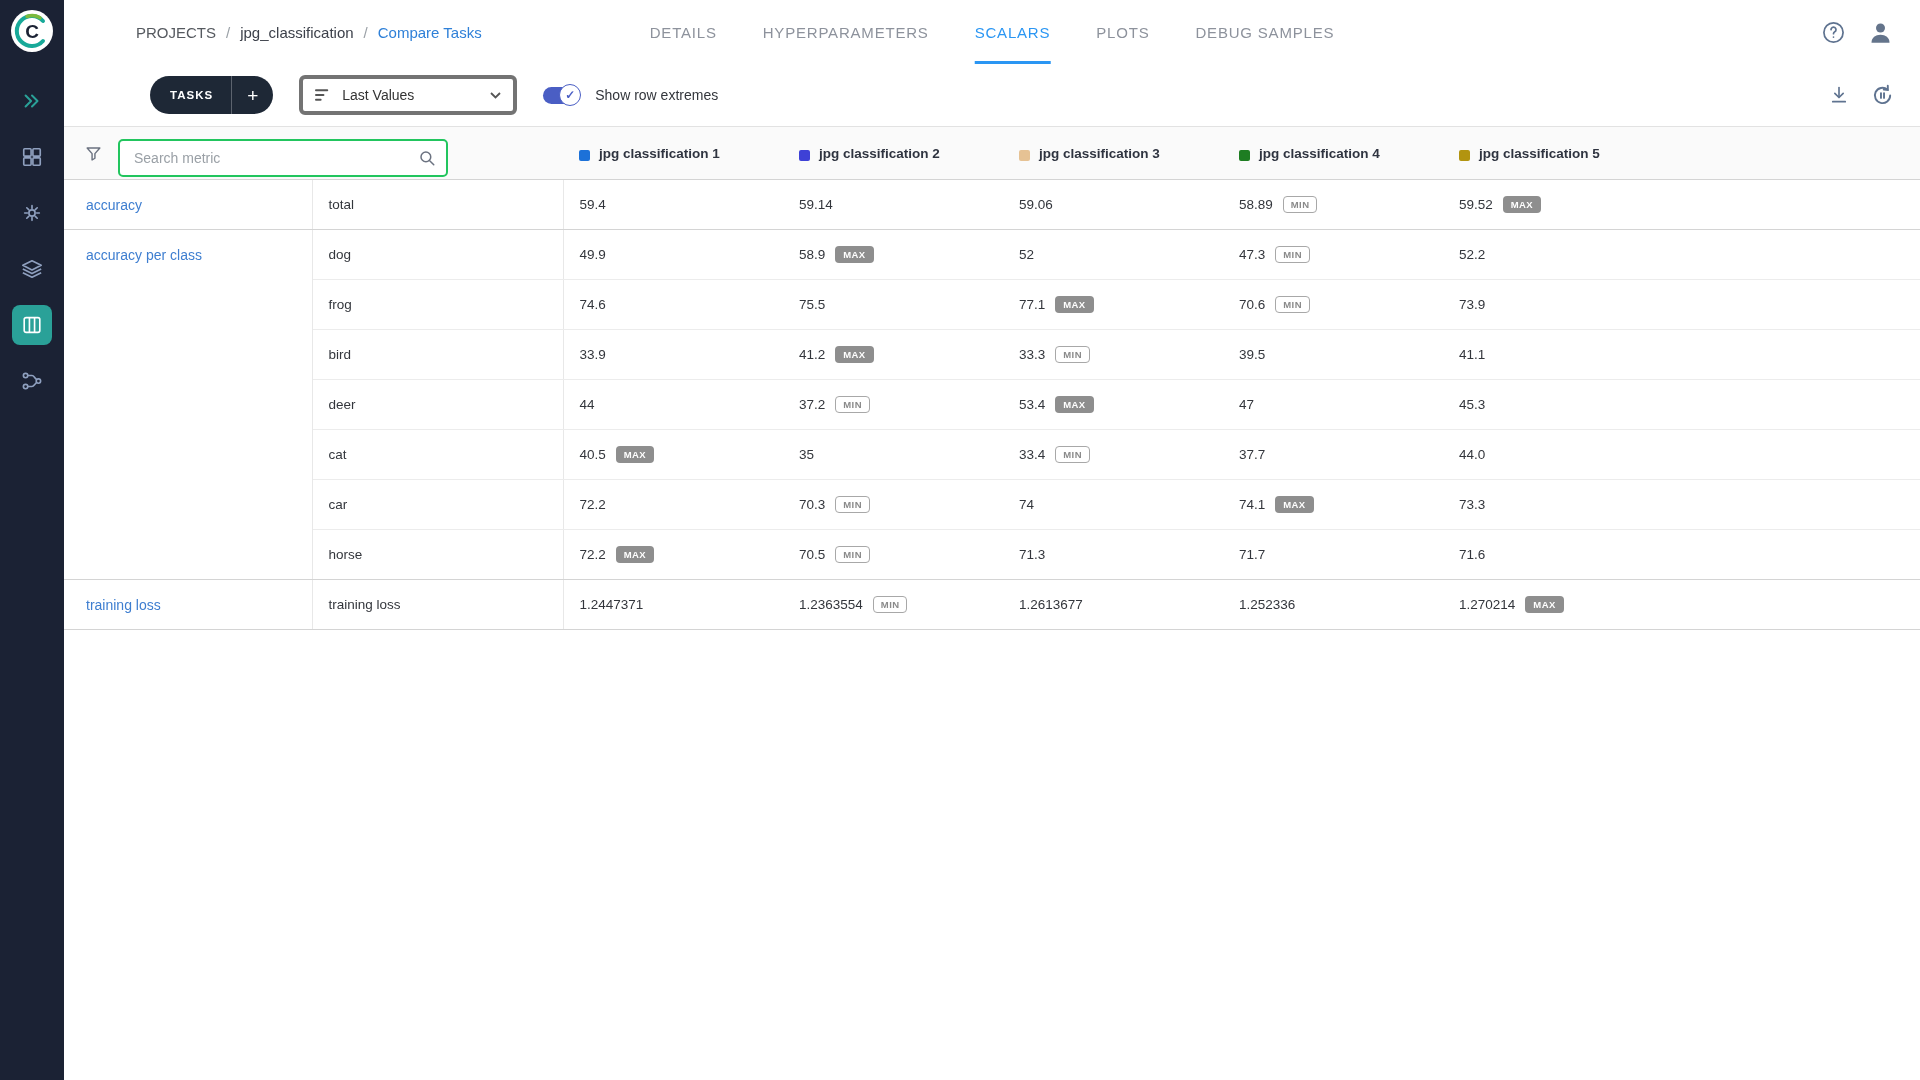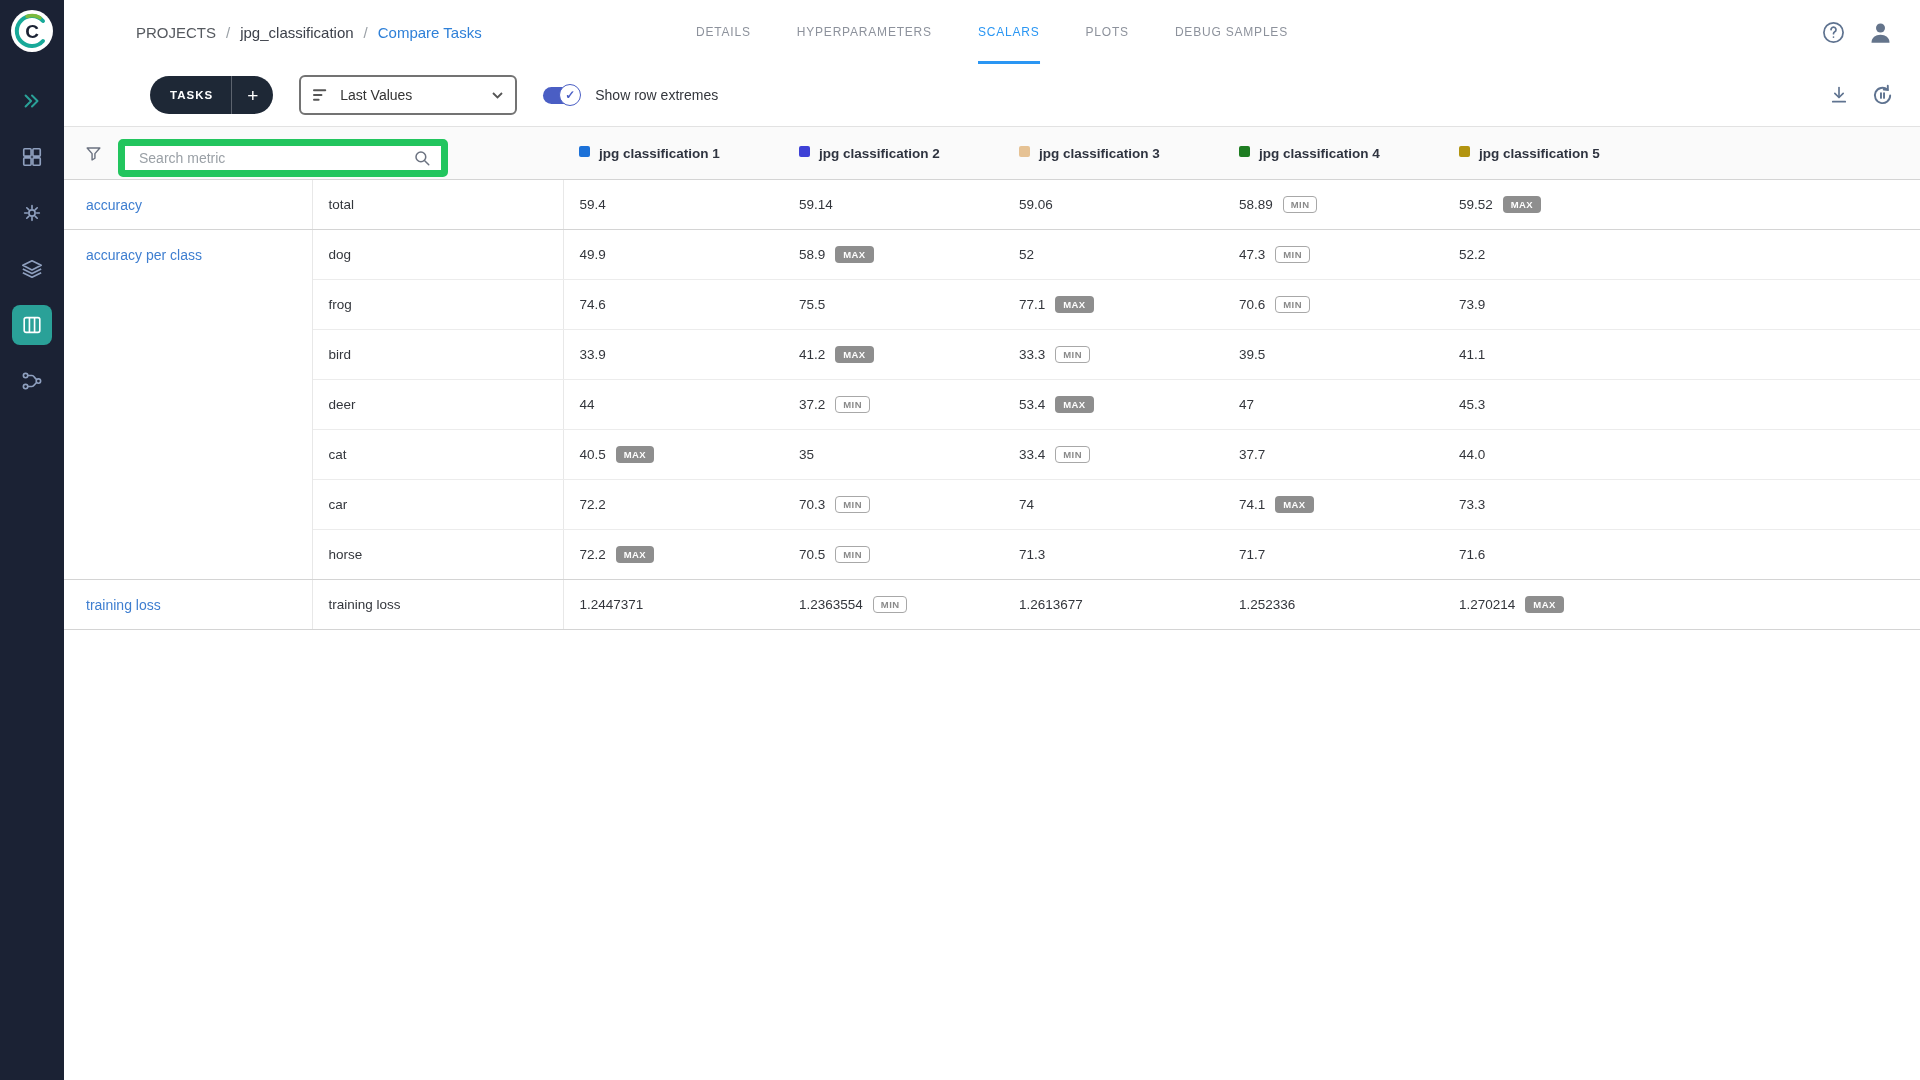--- a/index.html
+++ b/index.html
@@ -16,50 +16,50 @@
   .main { flex:1; display:flex; flex-direction:column; min-width:0; }
 
   
   .topbar { position:relative; height:64px; display:flex; align-items:center; padding:0 26px 0 72px; flex-shrink:0; }
   .breadcrumb { display:flex; align-items:center; gap:10px; font-size:15px; }
   .crumb-root { color:#55595f; cursor:pointer; }
   .crumb-sep { color:#9aa0a6; }
   .crumb-project { color:#3c404a; cursor:pointer; }
   .crumb-page { color:#2f80d8; cursor:pointer; }
   .tabs { position:absolute; left:50%; transform:translateX(-50%); top:0; height:100%; display:flex; gap:46px; }
-  .tab { display:flex; align-items:center; font-size:12px; letter-spacing:.8px; color:#8d929c; border-bottom:3px solid transparent; padding-top:3px; cursor:pointer; white-space:nowrap; }
+  .tab { display:flex; align-items:center; font-size:15px; letter-spacing:.8px; color:#8d929c; border-bottom:3px solid transparent; padding-top:3px; cursor:pointer; white-space:nowrap; }
   .tab.active { color:#2a96f3; border-bottom-color:#2a96f3; }
   .topbar-right { margin-left:auto; display:flex; align-items:center; gap:22px; }
   .icon-btn { background:none; border:none; cursor:pointer; display:flex; align-items:center; justify-content:center; padding:0; }
 
   
   .toolbar { height:62px; display:flex; align-items:center; gap:26px; padding:0 26px 0 86px; flex-shrink:0; }
   .tasks-pill { display:flex; align-items:stretch; height:38px; background:#1e2836; border-radius:19px; overflow:hidden; }
   .tasks-btn { background:none; border:none; color:#fff; font-family:inherit; font-size:11.5px; font-weight:bold; letter-spacing:1px; padding:0 18px 0 20px; cursor:pointer; }
   .add-btn { background:none; border:none; border-left:1px solid rgba(255,255,255,.28); color:#fff; font-size:19px; padding:0 15px; cursor:pointer; line-height:1; }
-  .dropdown { display:flex; align-items:center; gap:10px; height:40px; width:218px; border:2px solid #737373; border-radius:6px; background:#fff; padding:0 12px; font-family:inherit; font-size:14px; color:#333; cursor:pointer; }
+  .dropdown { display:flex; align-items:center; gap:10px; height:40px; width:218px; border:4px solid #737373; border-radius:6px; background:#fff; padding:0 12px; font-family:inherit; font-size:14px; color:#333; cursor:pointer; }
   .caret { margin-left:auto; display:flex; }
   .toggle-wrap { display:flex; align-items:center; gap:16px; cursor:pointer; }
   .toggle { position:relative; width:36px; height:17px; border-radius:9px; background:#4a5ec4; }
   .knob { position:absolute; right:-2px; top:-3px; width:22px; height:22px; border-radius:50%; background:#fff; border:1px solid #4a5ec4; display:flex; align-items:center; justify-content:center; }
   .knob::after { content:"\2713"; font-size:12px; font-weight:bold; color:#4a5ec4; }
   .toggle-label { font-size:14px; color:#33363c; }
   .toolbar-right { margin-left:auto; display:flex; align-items:center; gap:22px; }
 
   
   .table-wrap { flex:1; overflow:hidden; }
   table { width:100%; border-collapse:collapse; table-layout:fixed; }
   thead th { background:#fafafa; border-top:1px solid #e2e2e2; border-bottom:1px solid #d4d4d4; height:53px; text-align:left; font-size:13.5px; color:#2f3440; padding:0 0 0 16px; }
   th.search-th { padding-left:12px; }
   .search-area { display:flex; align-items:center; gap:8px; }
   .filter-btn { width:34px; height:34px; border:none; background:none; display:flex; align-items:center; justify-content:center; cursor:pointer; }
-  .search-box { display:flex; align-items:center; width:330px; height:38px; border:7px solid #22c55e; border-radius:5px; background:#fff; padding:0 10px 0 14px;margin-top:10px; }
+  .search-box { display:flex; align-items:center; width:330px; height:38px; border:2px solid #22c55e; border-radius:5px; background:#fff; padding:0 10px 0 14px;margin-top:10px; }
   .search-box input { flex:1; border:none; outline:none; font-family:inherit; font-size:14px; color:#333; background:transparent; min-width:0; }
   .search-box input::placeholder { color:#9aa0a6; }
-  .exp-wrap { display:flex; align-items:flex-start; font-weight:bold; }
+  .exp-wrap { display:flex; align-items:flex-end; font-weight:bold; }
   .exp-square { display:inline-block; width:11px; height:11px; border-radius:2px; margin-right:9px; flex-shrink:0; }
   tbody td { height:50px; vertical-align:middle; font-size:13.5px; color:#33363c; border-bottom:1px solid #ececec; padding-left:16px; background:#fff; }
   tr.group-end td { border-bottom:1px solid #d4d4d4; }
   td.metric-cell { vertical-align:top; padding-top:17px; padding-left:22px; font-size:14px; color:#3e7ed0; border-right:1px solid #e8e8e8; border-bottom:1px solid #d4d4d4; cursor:pointer; }
   td.variant-cell { border-right:1px solid #e8e8e8; }
   .badge { display:inline-block; margin-left:10px; font-size:9.5px; font-weight:bold; letter-spacing:.4px; padding:3px 8px; border-radius:4px; vertical-align:1px; }
   .badge-max { background:#8e8e8e; color:#fff; }
   .badge-min { background:#fff; color:#8a8a8a; border:1px solid #a8a8a8; padding:2px 7px; }
 </style>
 </head>

